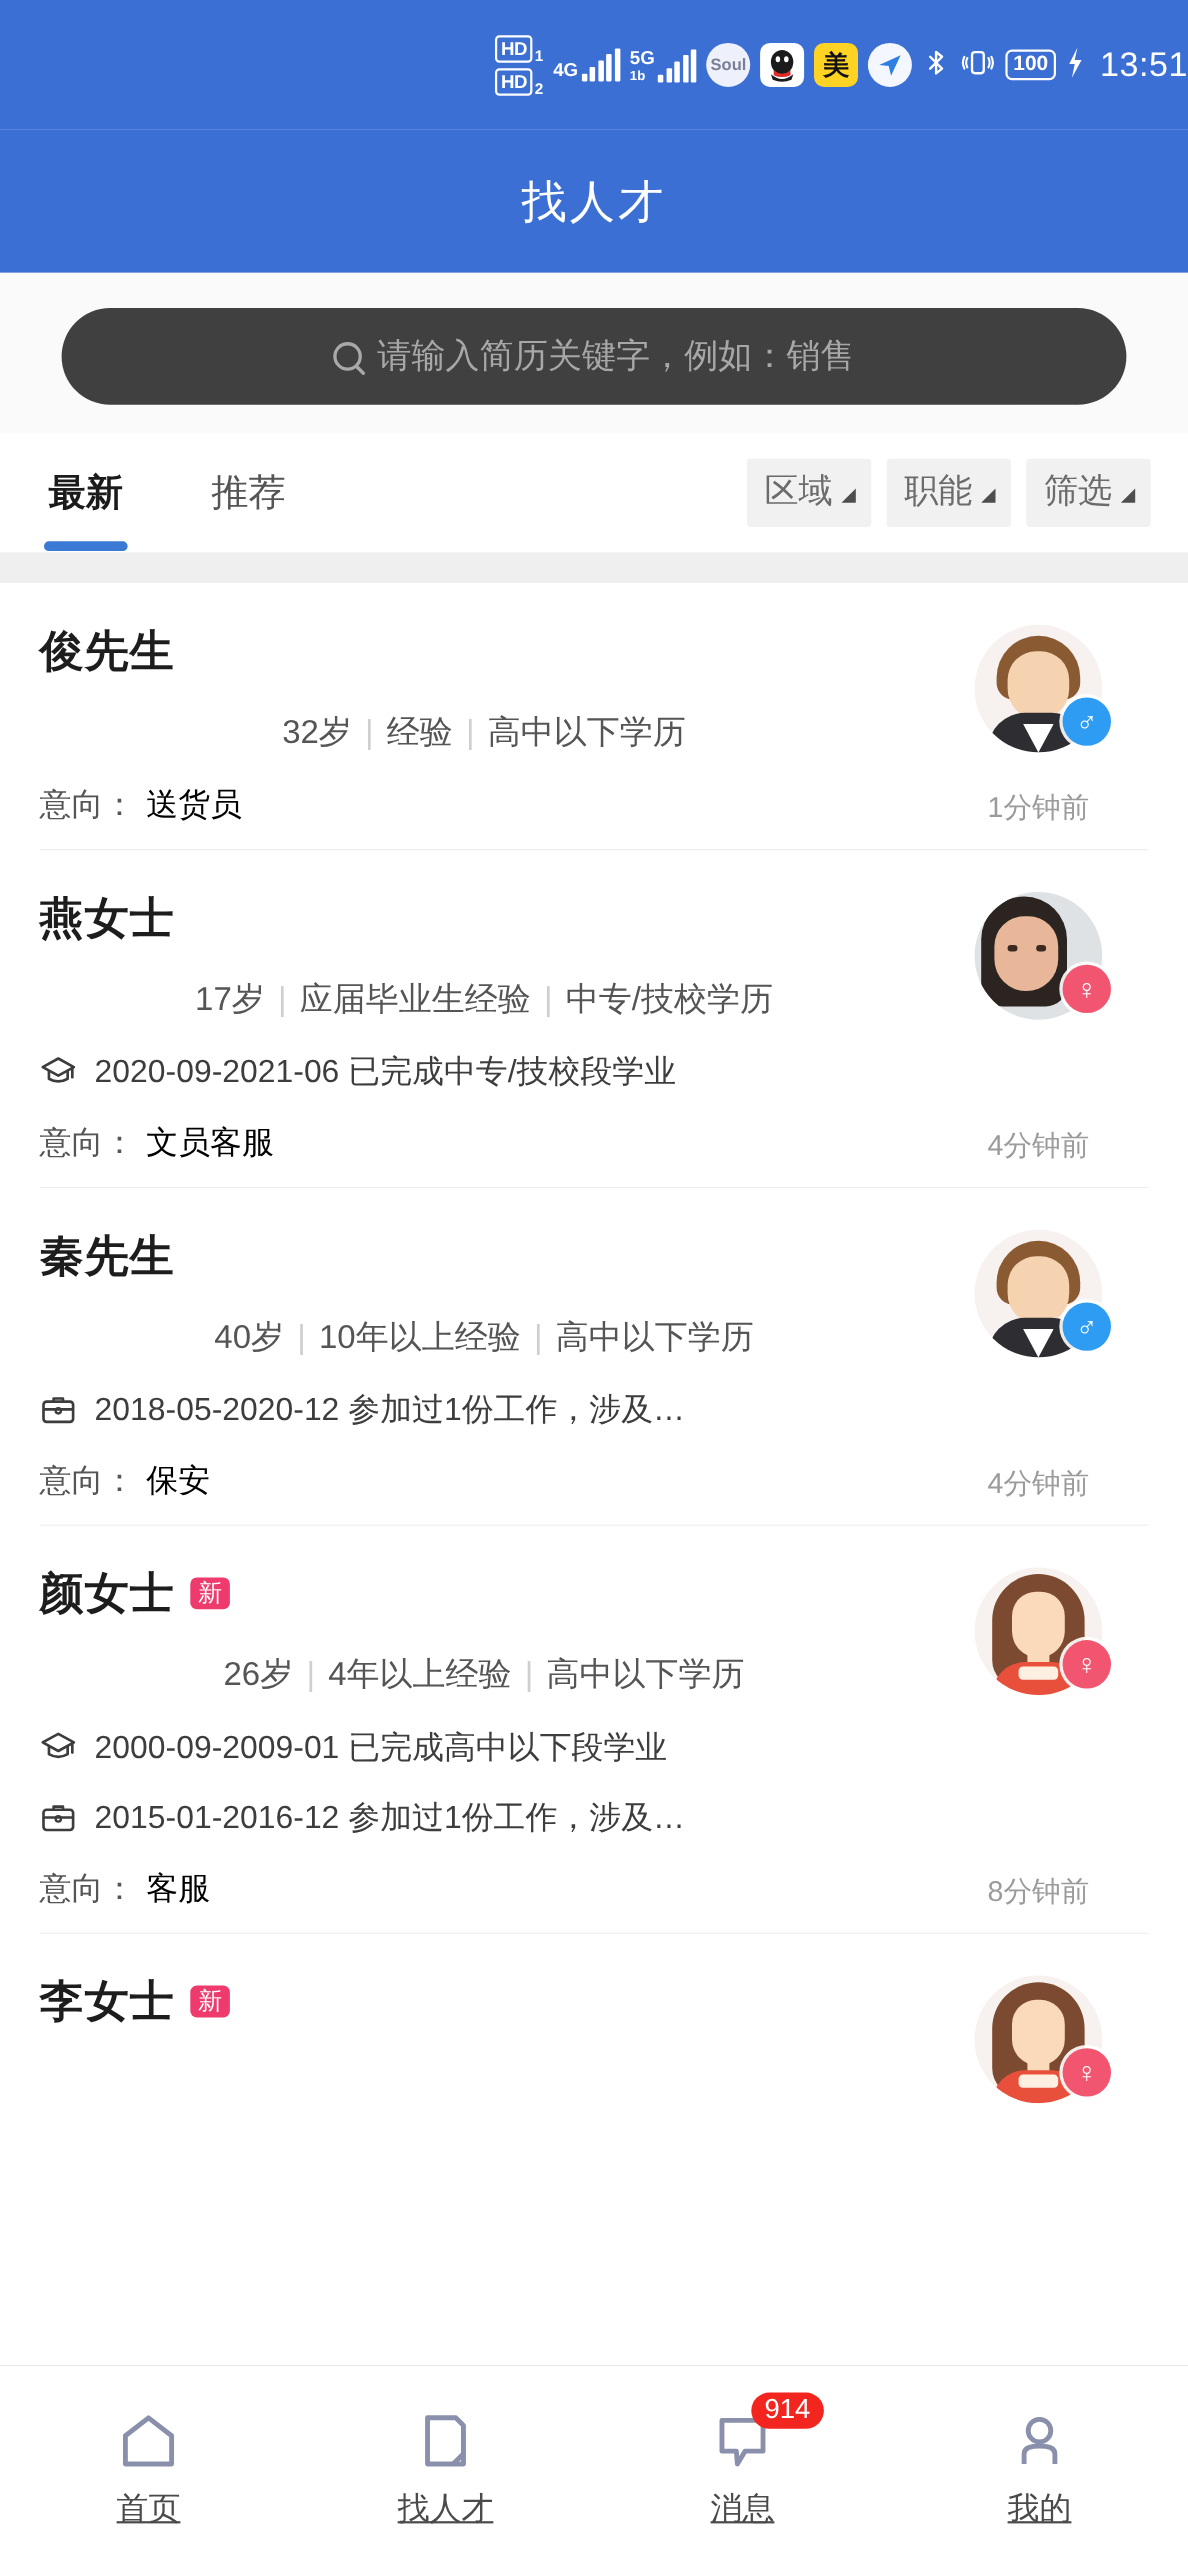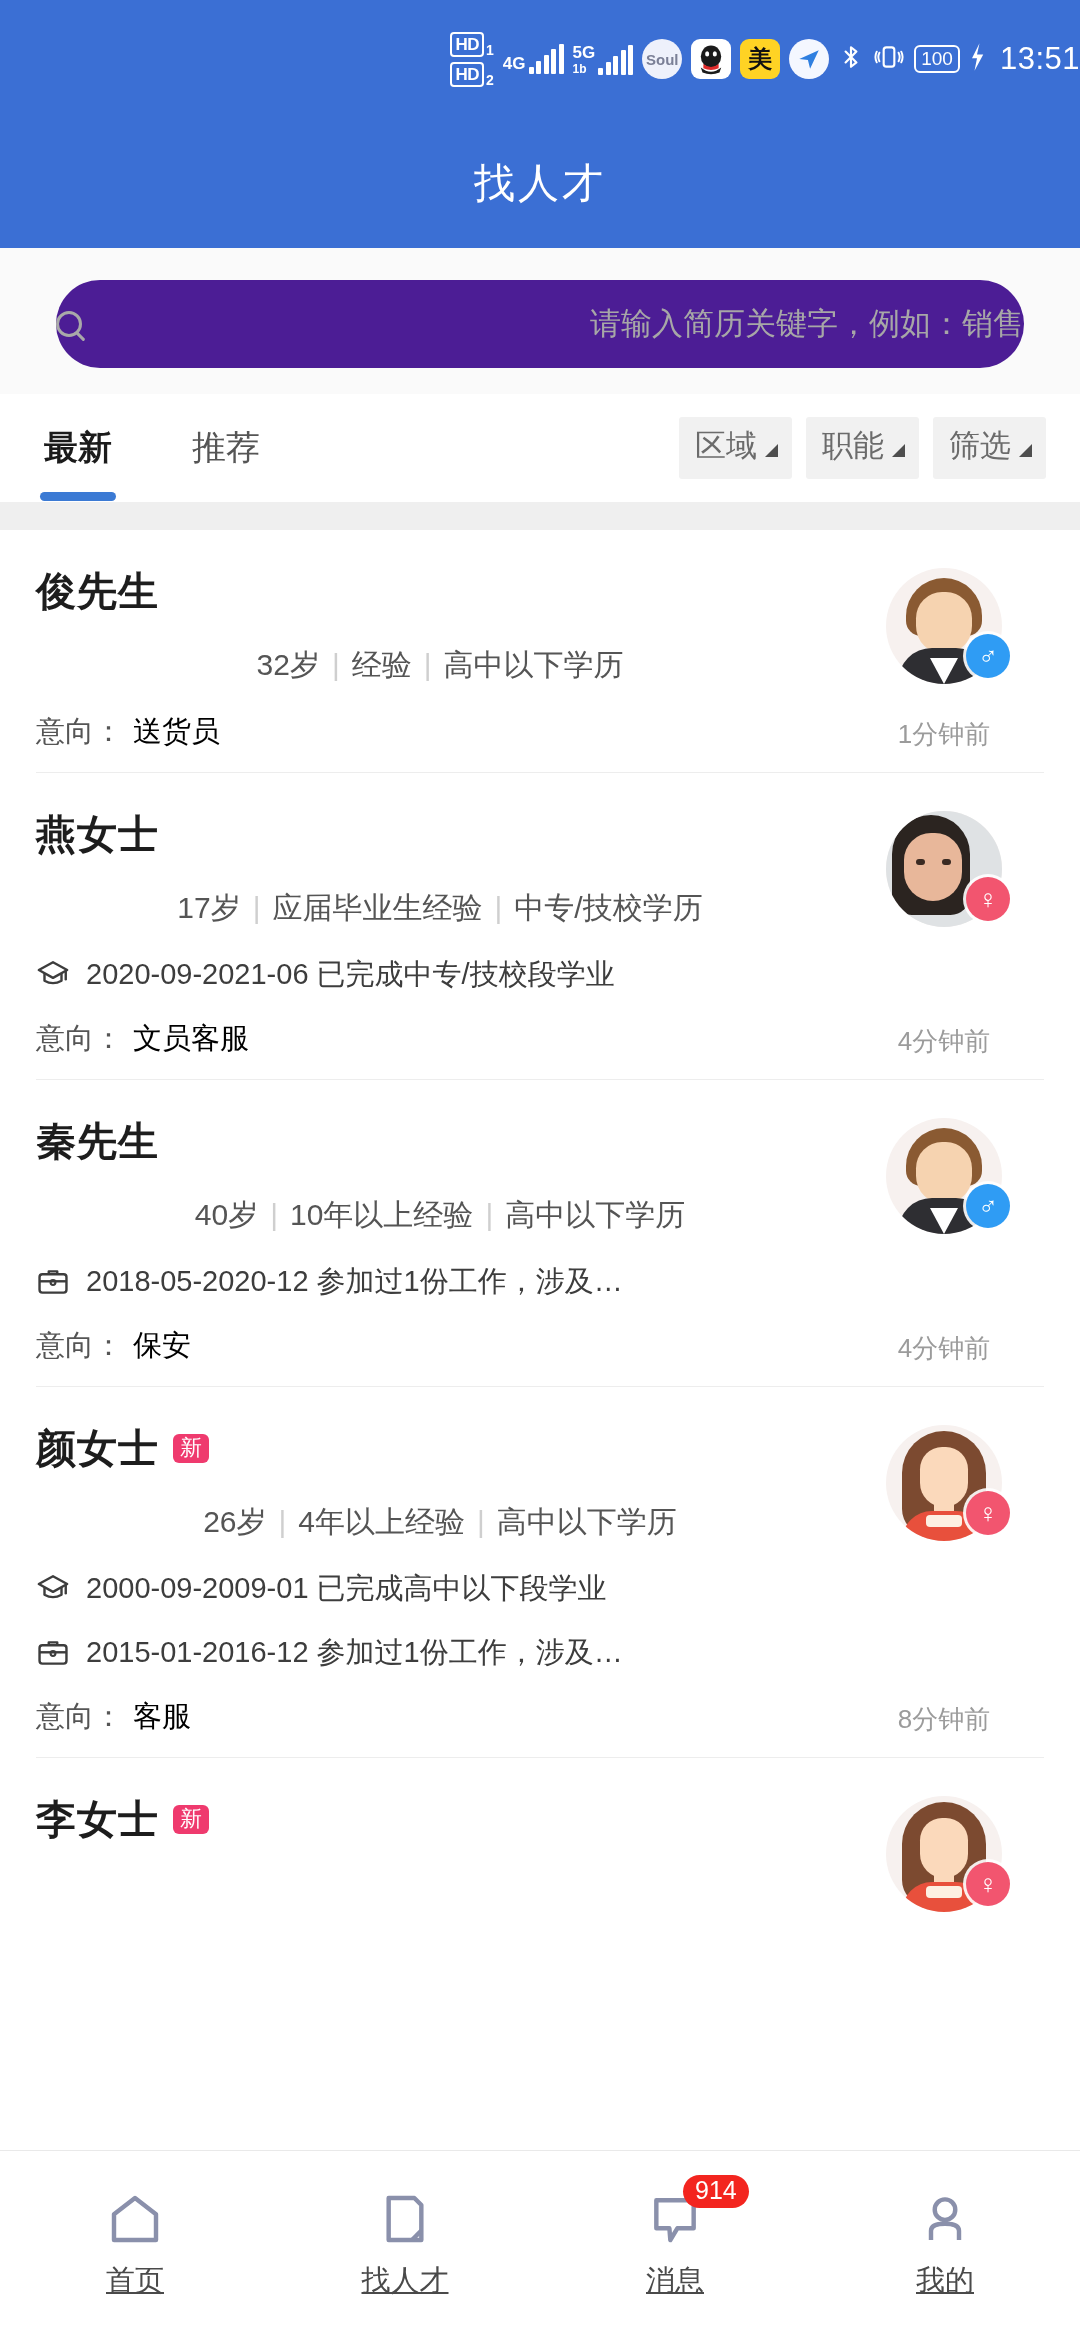--- a/index.html
+++ b/index.html
@@ -36,36 +36,36 @@
     width:40px;height:40px;border-radius:50%;display:flex;align-items:center;
     justify-content:center;font-size:16px;font-weight:bold;overflow:hidden;
   }
   .ic-soul{ background:#eef1fb; color:#7a7f96; font-size:15px; }
   .ic-qq{ background:#fff; border-radius:9px; }
   .ic-mei{ background:#ffd324; color:#111; border-radius:9px; font-size:24px; }
   .ic-plane{ background:#f4f7ff; color:#2f7fe0; font-size:20px; }
   .glyph{ font-size:26px; line-height:1; }
   .battery{
     border:2.5px solid #fff;border-radius:6px;padding:1px 5px;font-size:19px;
-    font-weight:normal;line-height:1.15;
+    font-weight:bold;line-height:1.15;
   }
   .time{ font-size:31px; margin-left:6px; letter-spacing:.5px; }
 
   
   .appbar{
     background:#3b6fd4; height:130px; display:flex; align-items:center;
     justify-content:center;
   }
   .appbar h1{ color:#fff; font-size:41px; font-weight:normal; letter-spacing:3px; }
 
   
   .searchwrap{ background:#fafafa; padding:32px 56px 26px; }
   .searchbar{
-    height:88px;background:#4c1d95;border-radius:44px;display:flex;
-    align-items:center;justify-content:space-between;gap:14px;
+    height:88px;background:#404040;border-radius:44px;display:flex;
+    align-items:center;justify-content:center;gap:14px;
   }
   .mag{
     width:26px;height:26px;border:3px solid #a9a9a9;border-radius:50%;
     position:relative;flex:none;
   }
   .mag::after{
     content:"";position:absolute;width:3px;height:11px;background:#a9a9a9;
     right:-3px;bottom:-8px;transform:rotate(-45deg);border-radius:2px;
   }
   .searchph{ color:#a7a7a7; font-size:31px; }

